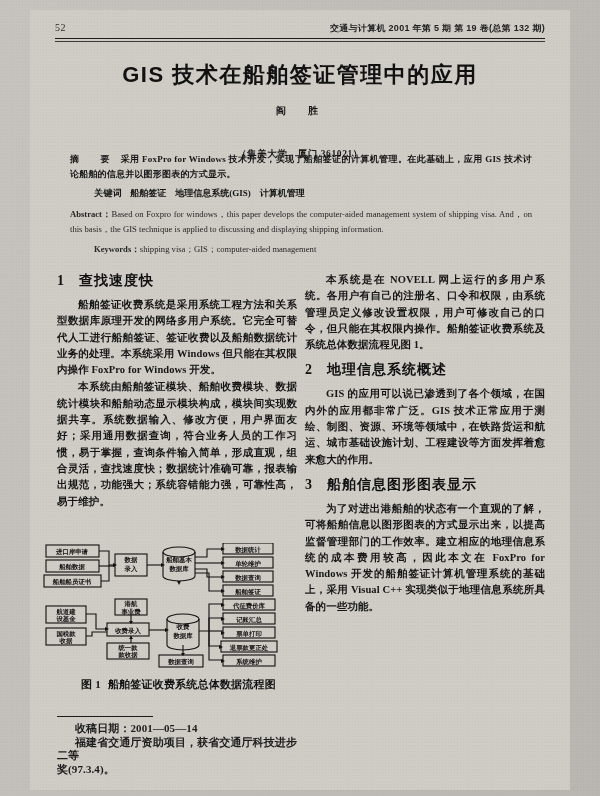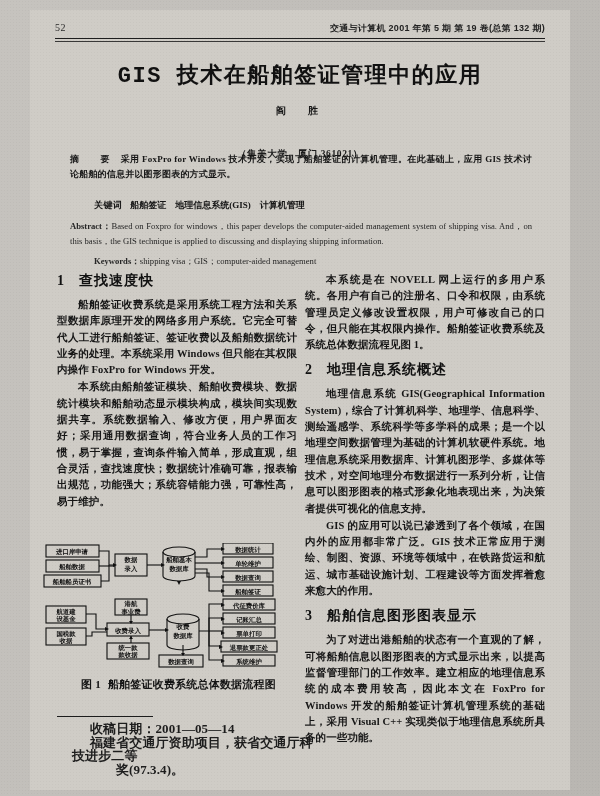--- a/index.html
+++ b/index.html
@@ -81,21 +81,21 @@
 
   
   .title {
     position: absolute;
     left: 0; top: 60px;
     width: 600px;
     text-align: center;
     font-size: 22px;
     font-weight: bold;
     letter-spacing: 1.5px;
-    font-family: Liberation Mono, monospace;
+    font-family: Liberation Sans, sans-serif;
     color: #111;
   }
   .author {
     position: absolute;
     left: 0; top: 104px;
     width: 600px;
     text-align: center;
     font-size: 10px;
     font-weight: bold;
     letter-spacing: 6px;
@@ -125,21 +125,21 @@
     text-align: justify;
     color: #161616;
     font-weight: bold;
     letter-spacing: .2px;
   }
   .abs-cn .lead {
     letter-spacing: 6px;
     margin-right: 5px;
   }
   .kw-cn {
-    margin-top: 16px;
+    margin-top: 4px;
     font-size: 9px;
     line-height: 14px;
     font-weight: bold;
     color: #161616;
     text-indent: 24px;
   }
   .kw-cn .lead { letter-spacing: .4px; margin-right: 8px; }
   .abs-en {
     margin-top: 7px;
     font-size: 8.6px;
@@ -215,31 +215,31 @@
 
   .fnrule {
     position: absolute;
     left: 57px;
     top: 716px;
     width: 96px;
     border-top: 1.1px solid #1c1c1c;
   }
   .footnote {
     position: absolute;
-    left: 72px;
+    left: 57px;
     top: 722px;
     width: 243px;
-    font-size: 13px;
+    font-size: 11px;
     line-height: 13.6px;
     color: #1d1d1d;
     font-weight: bold;
     letter-spacing: .1px;
   }
   .footnote div { text-indent: 18px; }
-  .footnote div.cont { text-indent: 0; margin-left: 44px; }
+  .footnote div.cont { text-indent: 0; }
 
   
   .fg-t {
     font-family: "DejaVu Sans", "Liberation Sans", sans-serif;
     font-size: 6.4px;
     font-weight: bold;
     fill: #101010;
     text-anchor: middle;
   }
 </style>
@@ -402,21 +402,20 @@
     <div>福建省交通厅资助项目，获省交通厅科技进步二等</div>
     <div class="cont">奖(97.3.4)。</div>
   </div>
 
   <div class="col right">
     <p>本系统是在 NOVELL 网上运行的多用户系统。各用户有自己的注册名、口令和权限，由系统管理员定义修改设置权限，用户可修改自己的口令，但只能在其权限内操作。船舶签证收费系统及系统总体数据流程见图 1。</p>
     <div class="gap"></div>
     <h2 class="sec">
       <span class="num">2</span><span>地理信息系统概述</span>
     </h2>
-    <p>地理信息系统 GIS(Geographical Information System)，综合了计算机科学、地理学、信息科学、测绘遥感学、系统科学等多学科的成果；是一个以地理空间数据管理为基础的计算机软硬件系统。地理信息系统采用数据库、计算机图形学、多媒体等技术，对空间地理分布数据进行一系列分析，让信息可以图形图表的格式形象化地表现出来，为决策者提供可视化的信息支持。</p>
     <p>GIS 的应用可以说已渗透到了各个领域，在国内外的应用都非常广泛。GIS 技术正常应用于测绘、制图、资源、环境等领域中，在铁路货运和航运、城市基础设施计划、工程建设等方面发挥着愈来愈大的作用。</p>
     <div class="gap"></div>
     <h2 class="sec">
       <span class="num">3</span><span>船舶信息图形图表显示</span>
     </h2>
     <p>为了对进出港船舶的状态有一个直观的了解，可将船舶信息以图形图表的方式显示出来，以提高监督管理部门的工作效率。建立相应的地理信息系统的成本费用较高，因此本文在 FoxPro for Windows 开发的船舶签证计算机管理系统的基础上，采用 Visual C++ 实现类似于地理信息系统所具备的一些功能。</p>
   </div>
 
 </div>
 

